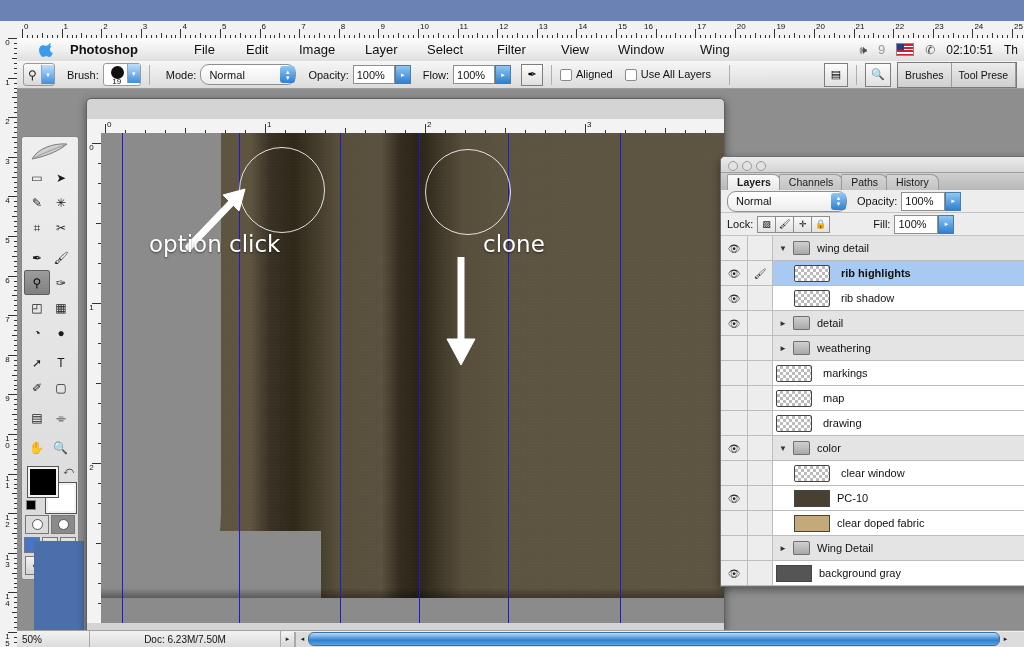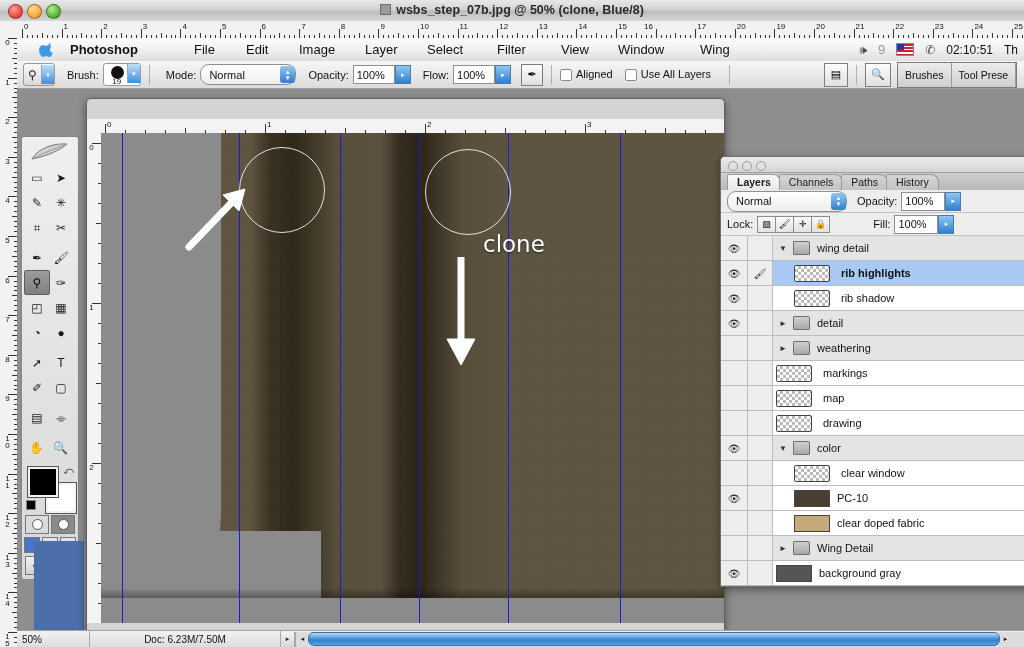--- a/index.html
+++ b/index.html
@@ -176,26 +176,20 @@
   
   .app-status{position:absolute;left:0;bottom:0;width:1007px;height:16px;background:linear-gradient(to bottom,#f2f2f2,#dcdcdc);
     border-top:1px solid #a0a0a0;display:flex;align-items:center;font-size:10px;color:#111;}
   .dock-blue{position:absolute;left:17px;bottom:16px;width:50px;height:90px;background:#4a6fab;}
 </style>
 </head>
 <body>
 
 <div id="root">
 
-  <div class="outer-titlebar">
-    <div class="traffic tl-close"></div>
-    <div class="traffic tl-min"></div>
-    <div class="traffic tl-zoom"></div>
-    <div class="outer-title"><span class="title-doc-icon"></span><span>wsbs_step_07b.jpg @ 50% (clone, Blue/8)</span></div>
-  </div>
 
   <div class="outer-ruler-h" id="outerRulerH">
       <div class="tickh" style="left:22px;height:9px"></div>
       <div class="rk" style="left:24px;top:1px">0</div>
       <div class="tickh" style="left:26.95px;height:3px"></div>
       <div class="tickh" style="left:31.9px;height:3px"></div>
       <div class="tickh" style="left:36.85px;height:3px"></div>
       <div class="tickh" style="left:41.8px;height:5px"></div>
       <div class="tickh" style="left:46.75px;height:3px"></div>
       <div class="tickh" style="left:51.7px;height:3px"></div>
@@ -781,20 +775,21 @@
 
         <div class="brush-circle" style="left:138px;top:14px"></div>
         <div class="brush-circle" style="left:324px;top:16px"></div>
 
         <svg style="position:absolute;left:82px;top:50px" width="70" height="70" viewBox="0 0 70 70">
           <g fill="#ffffff" stroke="#ffffff">
             <line x1="6" y1="64" x2="52" y2="16" stroke-width="7" stroke-linecap="round"></line>
             <polygon points="62,6 40,12 56,28"></polygon>
           </g>
         </svg>
+        <div class="ann-text" style="left:48px;top:98px">option click</div>
 
         <svg style="position:absolute;left:340px;top:120px" width="40" height="115" viewBox="0 0 40 115">
           <g fill="#ffffff" stroke="#ffffff">
             <line x1="20" y1="4" x2="20" y2="92" stroke-width="7" stroke-linecap="butt"></line>
             <polygon points="20,112 6,86 34,86"></polygon>
           </g>
         </svg>
         <div class="ann-text" style="left:382px;top:98px">clone</div>
       </div>
 

